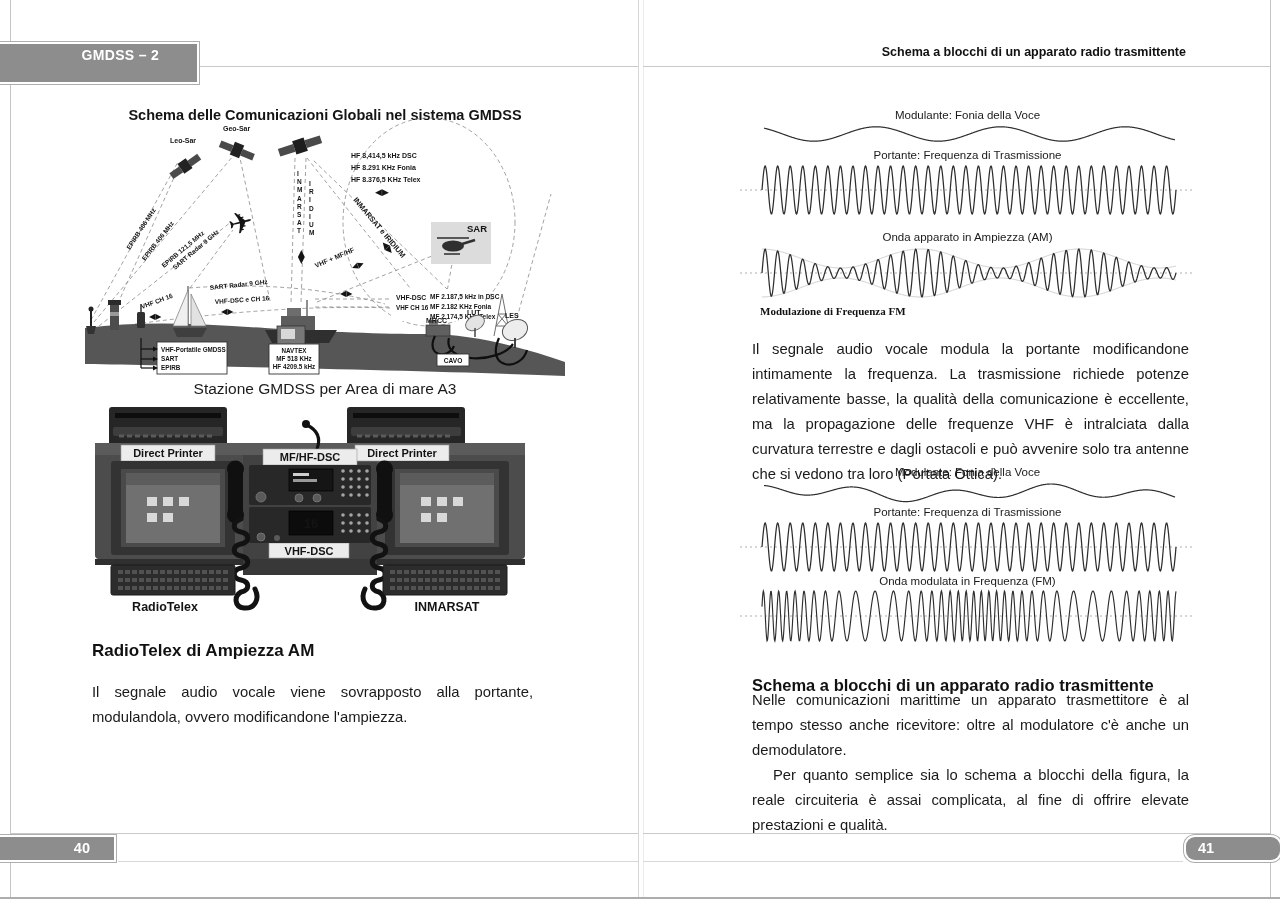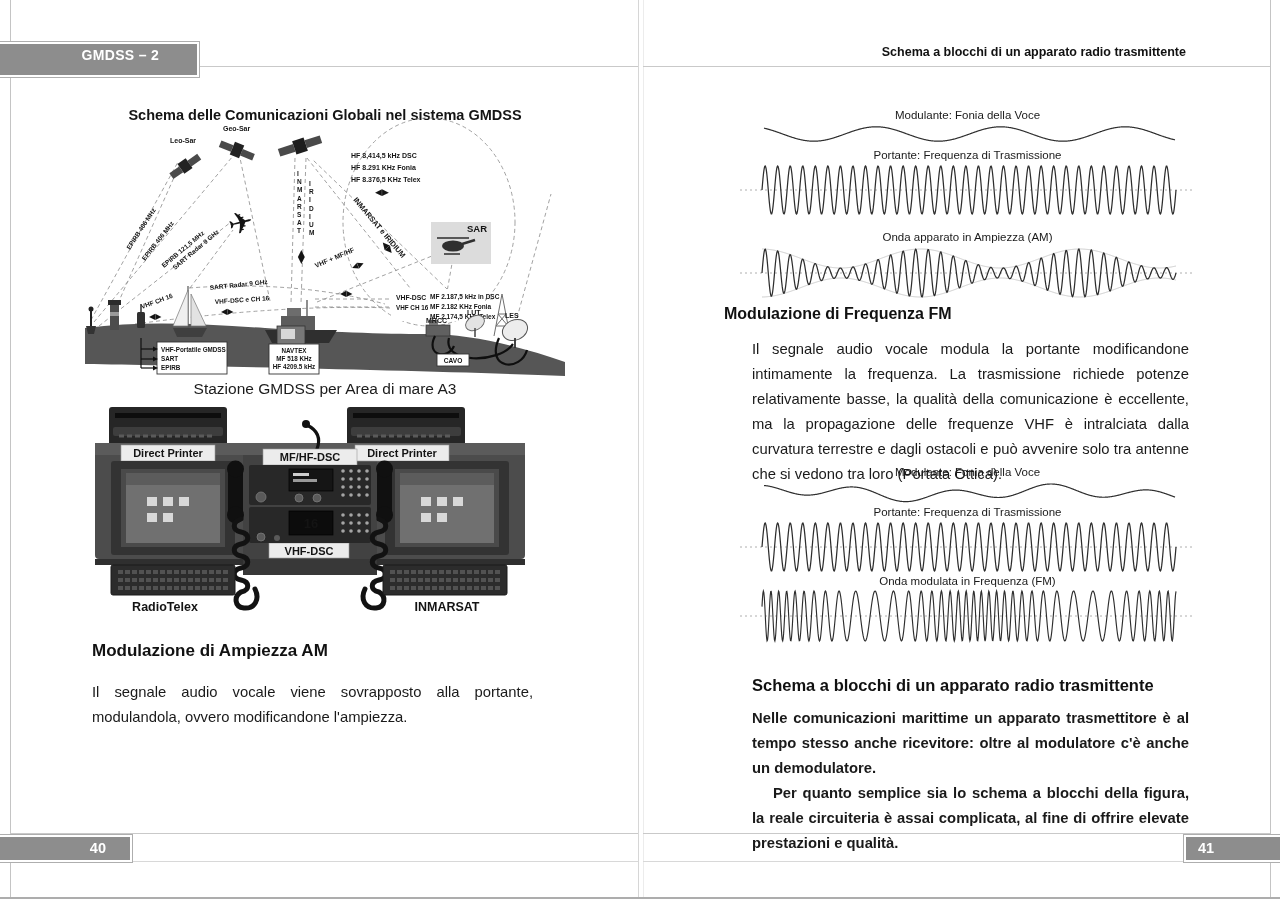--- a/index.html
+++ b/index.html
@@ -2,38 +2,38 @@
 <html lang="it"><head>
 <meta charset="utf-8">
 <style>
   html,body{margin:0;padding:0;}
   body{width:1280px;height:903px;background:#ffffff;position:relative;overflow:hidden;
        font-family:"Liberation Sans",sans-serif;color:#141414;}
   .rule{position:absolute;height:1px;background:#c9c9c9;}
   .vrule{position:absolute;width:1px;background:#c4c4c4;}
   .graybar{position:absolute;background:#8d8d8d;color:#fff;font-weight:bold;
            box-shadow:0 0 0 2px #ffffff,0 0 0 3px #aeaeae;box-sizing:border-box;}
-  .tabbar{left:0;top:44px;width:197px;height:31px;font-size:14px;line-height:22px;
+  .tabbar{left:0;top:44px;width:197px;height:38px;font-size:14px;line-height:22px;
           text-align:right;padding-right:38px;letter-spacing:.3px;}
-  .footbar-l{left:0;top:837px;width:130px;height:23px;font-size:14.5px;line-height:23px;
+  .footbar-l{left:0;top:837px;width:114px;height:23px;font-size:14.5px;line-height:23px;
              text-align:right;padding-right:24px;}
   .footbar-r{left:1186px;top:837px;width:94px;height:23px;font-size:14.5px;line-height:23px;
-             text-align:left;padding-left:12px;}
+             text-align:left;padding-left:12px;border-radius:9px;}
   .rp-header{position:absolute;left:744px;top:45px;width:442px;text-align:right;
              font-weight:bold;font-size:12.5px;color:#111;}
   .caption{position:absolute;left:85px;top:380px;width:480px;text-align:center;
            font-weight:normal;font-size:15.5px;color:#1b1b1b;}
   .h-sec{position:absolute;font-weight:bold;color:#111;}
   .h-am{left:92px;top:641px;font-size:17px;}
-  .h-fm{left:724px;top:305px;font-size:16px;}
+  .h-fm{left:760px;top:305px;font-size:11px;font-family:Liberation Serif, serif;}
   .h-schema{left:752px;top:676px;font-size:16.5px;}
   .body-text{position:absolute;font-size:14.8px;line-height:25px;text-align:justify;color:#1a1a1a;}
   .bt-am{left:92px;top:680px;width:441px;}
   .bt-fm{left:752px;top:337px;width:437px;}
-  .bt-schema{left:752px;top:706px;width:437px;font-weight:bold;}
+  .bt-schema{left:752px;top:688px;width:437px;}
   .body-text p{margin:0;}
   .body-text p.indent{text-indent:21px;}
   .fig-label{position:absolute;text-align:center;font-weight:normal;font-size:11.5px;color:#1a1a1a;}
   svg{position:absolute;}
   svg text{font-family:"Liberation Sans",sans-serif;fill:#141414;}
   .dash{stroke:#8a8a8a;stroke-width:0.8;stroke-dasharray:4 3;fill:none;}
   .wave{fill:none;stroke:#2e2e2e;}
   .mid{stroke:#9a9a9a;stroke-width:0.8;stroke-dasharray:2 3;}
 </style>
 </head>
@@ -371,21 +371,21 @@
     <rect x="288" y="162" width="124" height="30" rx="2" fill="#2c2c2c" stroke="#1a1a1a"></rect>
     <line x1="295" y1="169" x2="405" y2="169" stroke="#525252" stroke-width="4" stroke-dasharray="5 2"></line>
     <line x1="295" y1="177" x2="405" y2="177" stroke="#525252" stroke-width="4" stroke-dasharray="5 2"></line>
     <line x1="295" y1="185" x2="405" y2="185" stroke="#525252" stroke-width="4" stroke-dasharray="5 2"></line>
   </g>
 
   <text x="70" y="208" text-anchor="middle" font-size="12.5" font-weight="bold">RadioTelex</text>
   <text x="352" y="208" text-anchor="middle" font-size="12.5" font-weight="bold">INMARSAT</text>
 </svg>
 
-<div class="h-sec h-am">Modulazione di Ampiezza AM</div>
+<div class="h-sec h-am">RadioTelex di Ampiezza AM</div>
 <div class="body-text bt-am">
   <p>Il segnale audio vocale viene sovrapposto alla portante, modulandola, ovvero modificandone l'ampiezza.</p>
 </div>
 
 <div class="fig-label" style="left:740px;top:109px;width:455px;">Modulante:  Fonia della Voce</div>
 <svg style="left:762px;top:120px;" width="415" height="28">
   <path class="wave" stroke-width="1.2" d="M2.00,8.18L2.46,8.28L2.91,8.38L3.37,8.49L3.83,8.59L4.28,8.70L4.74,8.82L5.20,8.93L5.65,9.05L6.11,9.18L6.57,9.30L7.02,9.43L7.48,9.56L7.94,9.69L8.39,9.82L8.85,9.96L9.31,10.10L9.76,10.24L10.22,10.38L10.68,10.52L11.13,10.67L11.59,10.82L12.05,10.97L12.50,11.12L12.96,11.27L13.42,11.43L13.87,11.58L14.33,11.74L14.79,11.90L15.24,12.06L15.70,12.22L16.16,12.38L16.61,12.54L17.07,12.70L17.53,12.87L17.98,13.03L18.44,13.19L18.90,13.36L19.35,13.52L19.81,13.69L20.27,13.86L20.72,14.02L21.18,14.19L21.64,14.35L22.09,14.52L22.55,14.68L23.01,14.85L23.46,15.01L23.92,15.18L24.38,15.34L24.83,15.50L25.29,15.67L25.75,15.83L26.20,15.99L26.66,16.14L27.12,16.30L27.57,16.46L28.03,16.61L28.49,16.77L28.94,16.92L29.40,17.07L29.86,17.22L30.31,17.37L30.77,17.51L31.23,17.66L31.68,17.80L32.14,17.94L32.60,18.08L33.05,18.21L33.51,18.35L33.97,18.48L34.42,18.61L34.88,18.73L35.34,18.86L35.79,18.98L36.25,19.10L36.71,19.21L37.16,19.32L37.62,19.43L38.08,19.54L38.53,19.65L38.99,19.75L39.45,19.85L39.90,19.94L40.36,20.03L40.82,20.12L41.27,20.21L41.73,20.29L42.19,20.37L42.64,20.45L43.10,20.52L43.56,20.59L44.01,20.65L44.47,20.71L44.93,20.77L45.38,20.83L45.84,20.88L46.30,20.92L46.75,20.97L47.21,21.01L47.67,21.04L48.12,21.08L48.58,21.11L49.04,21.13L49.49,21.15L49.95,21.17L50.41,21.18L50.86,21.19L51.32,21.20L51.78,21.20L52.23,21.20L52.69,21.19L53.15,21.18L53.60,21.17L54.06,21.15L54.52,21.13L54.97,21.11L55.43,21.08L55.89,21.05L56.34,21.01L56.80,20.97L57.26,20.93L57.71,20.88L58.17,20.83L58.63,20.78L59.08,20.72L59.54,20.66L60.00,20.59L60.45,20.52L60.91,20.45L61.37,20.38L61.82,20.30L62.28,20.22L62.74,20.13L63.19,20.04L63.65,19.95L64.11,19.86L64.56,19.76L65.02,19.66L65.48,19.55L65.93,19.45L66.39,19.34L66.85,19.22L67.30,19.11L67.76,18.99L68.22,18.87L68.67,18.75L69.13,18.62L69.59,18.49L70.04,18.36L70.50,18.23L70.96,18.09L71.41,17.95L71.87,17.81L72.33,17.67L72.78,17.53L73.24,17.38L73.70,17.24L74.15,17.09L74.61,16.94L75.07,16.78L75.52,16.63L75.98,16.48L76.44,16.32L76.89,16.16L77.35,16.00L77.81,15.84L78.26,15.68L78.72,15.52L79.18,15.36L79.63,15.19L80.09,15.03L80.55,14.87L81.00,14.70L81.46,14.54L81.92,14.37L82.37,14.20L82.83,14.04L83.29,13.87L83.74,13.71L84.20,13.54L84.66,13.38L85.11,13.21L85.57,13.05L86.03,12.88L86.48,12.72L86.94,12.56L87.40,12.39L87.85,12.23L88.31,12.07L88.77,11.91L89.22,11.75L89.68,11.60L90.14,11.44L90.59,11.29L91.05,11.13L91.51,10.98L91.96,10.83L92.42,10.69L92.88,10.54L93.33,10.39L93.79,10.25L94.25,10.11L94.70,9.97L95.16,9.84L95.62,9.70L96.07,9.57L96.53,9.44L96.99,9.31L97.44,9.19L97.90,9.07L98.36,8.95L98.81,8.83L99.27,8.72L99.73,8.60L100.18,8.50L100.64,8.39L101.10,8.29L101.55,8.19L102.01,8.09L102.47,8.00L102.92,7.91L103.38,7.82L103.84,7.74L104.29,7.66L104.75,7.58L105.21,7.51L105.66,7.44L106.12,7.37L106.58,7.31L107.03,7.25L107.49,7.19L107.95,7.14L108.40,7.09L108.86,7.05L109.32,7.01L109.77,6.97L110.23,6.93L110.69,6.90L111.14,6.88L111.60,6.86L112.06,6.84L112.51,6.82L112.97,6.81L113.43,6.80L113.88,6.80L114.34,6.80L114.80,6.80L115.25,6.81L115.71,6.82L116.17,6.84L116.62,6.86L117.08,6.88L117.54,6.91L117.99,6.94L118.45,6.97L118.91,7.01L119.36,7.05L119.82,7.10L120.28,7.15L120.73,7.20L121.19,7.26L121.65,7.32L122.10,7.38L122.56,7.45L123.02,7.52L123.47,7.59L123.93,7.67L124.39,7.75L124.84,7.84L125.30,7.92L125.76,8.01L126.21,8.11L126.67,8.21L127.13,8.31L127.58,8.41L128.04,8.51L128.50,8.62L128.95,8.74L129.41,8.85L129.87,8.97L130.32,9.09L130.78,9.21L131.24,9.33L131.69,9.46L132.15,9.59L132.61,9.72L133.06,9.86L133.52,10.00L133.98,10.13L134.43,10.28L134.89,10.42L135.35,10.56L135.80,10.71L136.26,10.86L136.72,11.01L137.17,11.16L137.63,11.31L138.09,11.47L138.54,11.62L139.00,11.78L139.46,11.94L139.91,12.10L140.37,12.26L140.83,12.42L141.28,12.58L141.74,12.75L142.20,12.91L142.65,13.07L143.11,13.24L143.57,13.40L144.02,13.57L144.48,13.73L144.94,13.90L145.39,14.07L145.85,14.23L146.31,14.40L146.76,14.56L147.22,14.73L147.68,14.89L148.13,15.06L148.59,15.22L149.05,15.39L149.50,15.55L149.96,15.71L150.42,15.87L150.87,16.03L151.33,16.19L151.79,16.35L152.24,16.50L152.70,16.66L153.16,16.81L153.61,16.96L154.07,17.11L154.53,17.26L154.98,17.41L155.44,17.55L155.90,17.70L156.35,17.84L156.81,17.98L157.27,18.11L157.72,18.25L158.18,18.38L158.64,18.51L159.09,18.64L159.55,18.77L160.01,18.89L160.46,19.01L160.92,19.13L161.38,19.24L161.83,19.35L162.29,19.46L162.75,19.57L163.20,19.67L163.66,19.78L164.12,19.87L164.57,19.97L165.03,20.06L165.49,20.15L165.94,20.23L166.40,20.31L166.86,20.39L167.31,20.47L167.77,20.54L168.23,20.60L168.68,20.67L169.14,20.73L169.60,20.79L170.05,20.84L170.51,20.89L170.97,20.94L171.42,20.98L171.88,21.02L172.34,21.05L172.79,21.08L173.25,21.11L173.71,21.14L174.16,21.16L174.62,21.17L175.08,21.19L175.53,21.19L175.99,21.20L176.45,21.20L176.90,21.20L177.36,21.19L177.82,21.18L178.27,21.17L178.73,21.15L179.19,21.13L179.64,21.10L180.10,21.07L180.56,21.04L181.01,21.00L181.47,20.96L181.93,20.92L182.38,20.87L182.84,20.82L183.30,20.76L183.75,20.70L184.21,20.64L184.67,20.57L185.12,20.51L185.58,20.43L186.04,20.36L186.49,20.28L186.95,20.19L187.41,20.11L187.86,20.02L188.32,19.93L188.78,19.83L189.23,19.73L189.69,19.63L190.15,19.52L190.60,19.42L191.06,19.31L191.52,19.19L191.97,19.08L192.43,18.96L192.89,18.84L193.34,18.71L193.80,18.58L194.26,18.46L194.71,18.32L195.17,18.19L195.63,18.05L196.08,17.92L196.54,17.78L197.00,17.63L197.45,17.49L197.91,17.34L198.37,17.20L198.82,17.05L199.28,16.90L199.74,16.74L200.19,16.59L200.65,16.43L201.11,16.28L201.56,16.12L202.02,15.96L202.48,15.80L202.93,15.64L203.39,15.48L203.85,15.31L204.30,15.15L204.76,14.99L205.22,14.82L205.67,14.66L206.13,14.49L206.59,14.33L207.04,14.16L207.50,13.99L207.96,13.83L208.41,13.66L208.87,13.50L209.33,13.33L209.78,13.17L210.24,13.00L210.70,12.84L211.15,12.67L211.61,12.51L212.07,12.35L212.52,12.19L212.98,12.03L213.44,11.87L213.89,11.71L214.35,11.56L214.81,11.40L215.26,11.25L215.72,11.09L216.18,10.94L216.63,10.79L217.09,10.65L217.55,10.50L218.00,10.36L218.46,10.21L218.92,10.07L219.37,9.94L219.83,9.80L220.29,9.67L220.74,9.53L221.20,9.41L221.66,9.28L222.11,9.16L222.57,9.03L223.03,8.91L223.48,8.80L223.94,8.69L224.40,8.58L224.85,8.47L225.31,8.36L225.77,8.26L226.22,8.16L226.68,8.07L227.14,7.97L227.59,7.89L228.05,7.80L228.51,7.72L228.96,7.64L229.42,7.56L229.88,7.49L230.33,7.42L230.79,7.35L231.25,7.29L231.70,7.23L232.16,7.18L232.62,7.13L233.07,7.08L233.53,7.04L233.99,7.00L234.44,6.96L234.90,6.93L235.36,6.90L235.81,6.87L236.27,6.85L236.73,6.83L237.18,6.82L237.64,6.81L238.10,6.80L238.55,6.80L239.01,6.80L239.47,6.81L239.92,6.82L240.38,6.83L240.84,6.85L241.29,6.87L241.75,6.89L242.21,6.92L242.66,6.95L243.12,6.98L243.58,7.02L244.03,7.07L244.49,7.11L244.95,7.16L245.40,7.22L245.86,7.28L246.32,7.34L246.77,7.40L247.23,7.47L247.69,7.54L248.14,7.62L248.60,7.69L249.06,7.78L249.51,7.86L249.97,7.95L250.43,8.04L250.88,8.13L251.34,8.23L251.80,8.33L252.25,8.44L252.71,8.54L253.17,8.65L253.62,8.77L254.08,8.88L254.54,9.00L254.99,9.12L255.45,9.24L255.91,9.37L256.36,9.50L256.82,9.63L257.28,9.76L257.73,9.90L258.19,10.03L258.65,10.17L259.10,10.31L259.56,10.46L260.02,10.60L260.47,10.75L260.93,10.90L261.39,11.05L261.84,11.20L262.30,11.36L262.76,11.51L263.21,11.67L263.67,11.82L264.13,11.98L264.58,12.14L265.04,12.30L265.50,12.47L265.95,12.63L266.41,12.79L266.87,12.95L267.32,13.12L267.78,13.28L268.24,13.45L268.69,13.61L269.15,13.78L269.61,13.95L270.06,14.11L270.52,14.28L270.98,14.44L271.43,14.61L271.89,14.77L272.35,14.94L272.80,15.10L273.26,15.27L273.72,15.43L274.17,15.59L274.63,15.75L275.09,15.91L275.54,16.07L276.00,16.23L276.46,16.39L276.91,16.54L277.37,16.70L277.83,16.85L278.28,17.00L278.74,17.15L279.20,17.30L279.65,17.45L280.11,17.59L280.57,17.74L281.02,17.88L281.48,18.01L281.94,18.15L282.39,18.29L282.85,18.42L283.31,18.55L283.76,18.68L284.22,18.80L284.68,18.92L285.13,19.04L285.59,19.16L286.05,19.27L286.50,19.39L286.96,19.49L287.42,19.60L287.87,19.70L288.33,19.80L288.79,19.90L289.24,19.99L289.70,20.08L290.16,20.17L290.61,20.25L291.07,20.33L291.53,20.41L291.98,20.49L292.44,20.56L292.90,20.62L293.35,20.69L293.81,20.75L294.27,20.80L294.72,20.85L295.18,20.90L295.64,20.95L296.09,20.99L296.55,21.03L297.01,21.06L297.46,21.09L297.92,21.12L298.38,21.14L298.83,21.16L299.29,21.18L299.75,21.19L300.20,21.20L300.66,21.20L301.12,21.20L301.57,21.20L302.03,21.19L302.49,21.18L302.94,21.16L303.40,21.14L303.86,21.12L304.31,21.09L304.77,21.06L305.23,21.03L305.68,20.99L306.14,20.95L306.60,20.90L307.05,20.85L307.51,20.80L307.97,20.75L308.42,20.69L308.88,20.62L309.34,20.56L309.79,20.49L310.25,20.41L310.71,20.34L311.16,20.25L311.62,20.17L312.08,20.08L312.53,19.99L312.99,19.90L313.45,19.80L313.90,19.70L314.36,19.60L314.82,19.50L315.27,19.39L315.73,19.28L316.19,19.16L316.64,19.04L317.10,18.92L317.56,18.80L318.01,18.68L318.47,18.55L318.93,18.42L319.38,18.29L319.84,18.15L320.30,18.02L320.75,17.88L321.21,17.74L321.67,17.59L322.12,17.45L322.58,17.30L323.04,17.16L323.49,17.01L323.95,16.85L324.41,16.70L324.86,16.55L325.32,16.39L325.78,16.23L326.23,16.07L326.69,15.92L327.15,15.76L327.60,15.59L328.06,15.43L328.52,15.27L328.97,15.11L329.43,14.94L329.89,14.78L330.34,14.61L330.80,14.45L331.26,14.28L331.71,14.11L332.17,13.95L332.63,13.78L333.08,13.62L333.54,13.45L334.00,13.29L334.45,13.12L334.91,12.96L335.37,12.79L335.82,12.63L336.28,12.47L336.74,12.31L337.19,12.14L337.65,11.99L338.11,11.83L338.56,11.67L339.02,11.51L339.48,11.36L339.93,11.20L340.39,11.05L340.85,10.90L341.30,10.75L341.76,10.61L342.22,10.46L342.67,10.32L343.13,10.17L343.59,10.04L344.04,9.90L344.50,9.76L344.96,9.63L345.41,9.50L345.87,9.37L346.33,9.25L346.78,9.12L347.24,9.00L347.70,8.88L348.15,8.77L348.61,8.66L349.07,8.55L349.52,8.44L349.98,8.33L350.44,8.23L350.89,8.14L351.35,8.04L351.81,7.95L352.26,7.86L352.72,7.78L353.18,7.69L353.63,7.62L354.09,7.54L354.55,7.47L355.00,7.40L355.46,7.34L355.92,7.28L356.37,7.22L356.83,7.16L357.29,7.11L357.74,7.07L358.20,7.02L358.66,6.99L359.11,6.95L359.57,6.92L360.03,6.89L360.48,6.87L360.94,6.85L361.40,6.83L361.85,6.82L362.31,6.81L362.77,6.80L363.22,6.80L363.68,6.80L364.14,6.81L364.59,6.82L365.05,6.83L365.51,6.85L365.96,6.87L366.42,6.90L366.88,6.93L367.33,6.96L367.79,7.00L368.25,7.04L368.70,7.08L369.16,7.13L369.62,7.18L370.07,7.23L370.53,7.29L370.99,7.35L371.44,7.42L371.90,7.49L372.36,7.56L372.81,7.64L373.27,7.72L373.73,7.80L374.18,7.88L374.64,7.97L375.10,8.07L375.55,8.16L376.01,8.26L376.47,8.36L376.92,8.47L377.38,8.57L377.84,8.68L378.29,8.80L378.75,8.91L379.21,9.03L379.66,9.15L380.12,9.28L380.58,9.40L381.03,9.53L381.49,9.66L381.95,9.80L382.40,9.93L382.86,10.07L383.32,10.21L383.77,10.35L384.23,10.50L384.69,10.64L385.14,10.79L385.60,10.94L386.06,11.09L386.51,11.24L386.97,11.40L387.43,11.55L387.88,11.71L388.34,11.87L388.80,12.03L389.25,12.19L389.71,12.35L390.17,12.51L390.62,12.67L391.08,12.84L391.54,13.00L391.99,13.16L392.45,13.33L392.91,13.49L393.36,13.66L393.82,13.83L394.28,13.99L394.73,14.16L395.19,14.32L395.65,14.49L396.10,14.65L396.56,14.82L397.02,14.98L397.47,15.15L397.93,15.31L398.39,15.47L398.84,15.64L399.30,15.80L399.76,15.96L400.21,16.12L400.67,16.27L401.13,16.43L401.58,16.59L402.04,16.74L402.50,16.89L402.95,17.04L403.41,17.19L403.87,17.34L404.32,17.49L404.78,17.63L405.24,17.77L405.69,17.91L406.15,18.05L406.61,18.19L407.06,18.32L407.52,18.45L407.98,18.58L408.43,18.71L408.89,18.83L409.35,18.96L409.80,19.07L410.26,19.19L410.72,19.30L411.17,19.41L411.63,19.52L412.09,19.63L412.54,19.73L413.00,19.83"></path>
 </svg>
 
 <div class="fig-label" style="left:740px;top:149px;width:455px;">Portante: Frequenza di Trasmissione</div>

